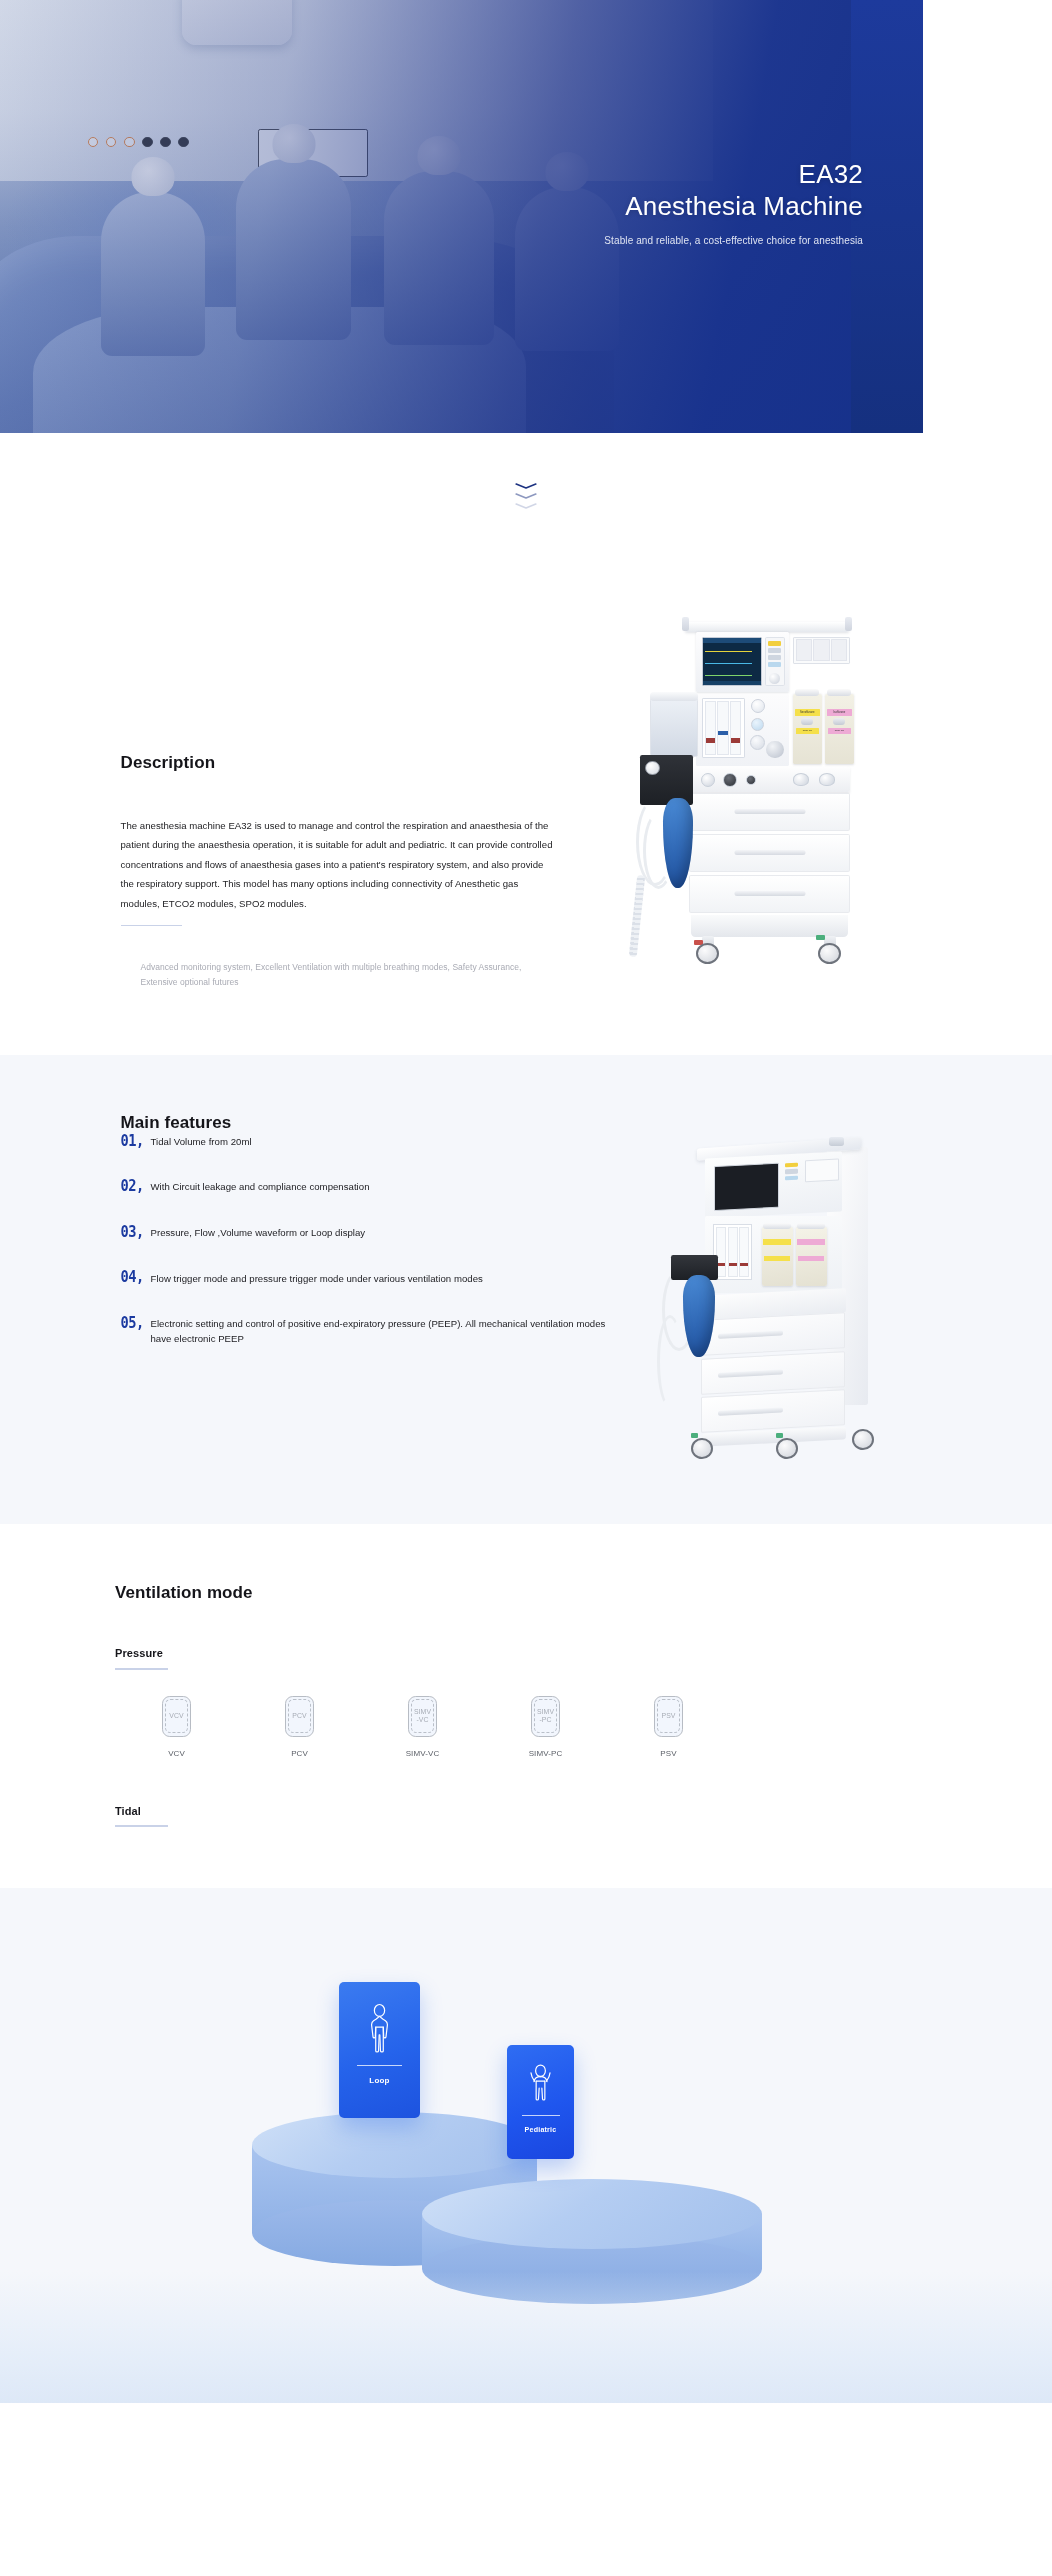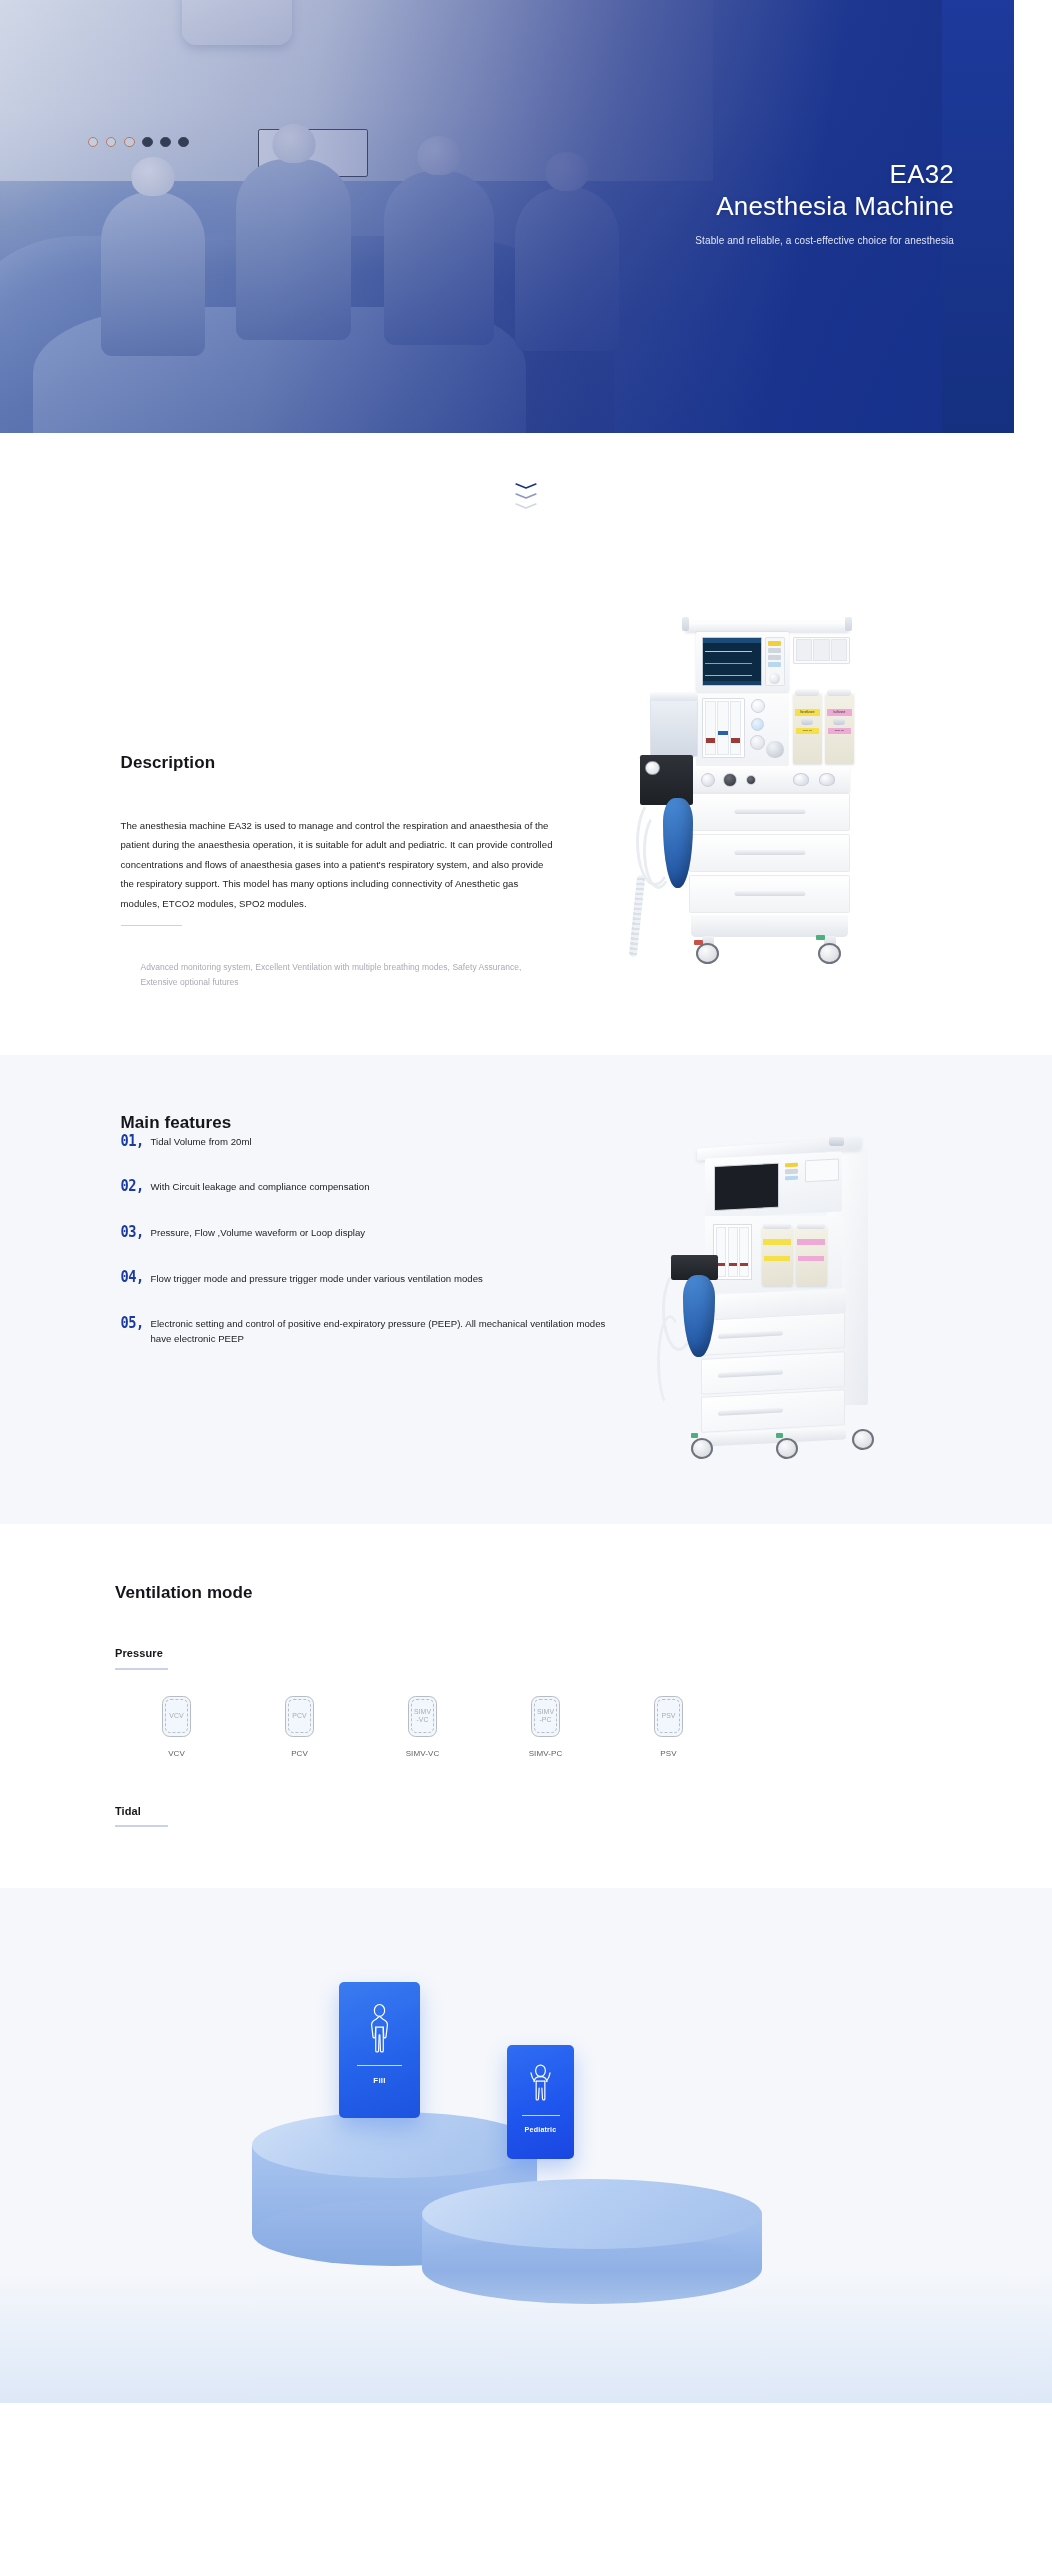--- a/index.html
+++ b/index.html
@@ -9,21 +9,21 @@
     font-family: "Liberation Sans", sans-serif;
     background: #ffffff;
     color: #1b1b1b;
     -webkit-font-smoothing: antialiased;
   }
   .page { width: 1052px; position: relative; overflow: hidden; }
 
   
   .hero {
     position: relative;
-    width: 1014px;
+    width: 923px;
     height: 433px;
     overflow: hidden;
     background: #4d7c0f;
   }
   .hero-photo {
     position: absolute; inset: 0;
     background:
       radial-gradient(ellipse 230px 164px at 164px 236px, rgba(126,152,205,.75), rgba(126,152,205,0) 70%),
       radial-gradient(ellipse 164px 143px at 417px 181px, rgba(150,175,220,.55), rgba(150,175,220,0) 72%),
       radial-gradient(ellipse 143px 132px at 581px 164px, rgba(140,165,215,.5), rgba(140,165,215,0) 72%),
@@ -778,21 +778,21 @@
             <svg width="27" height="57" viewBox="0 0 50 104" fill="none" stroke="#ffffff" stroke-width="2.2" stroke-linecap="round" stroke-linejoin="round">
               <ellipse cx="25" cy="13" rx="9.5" ry="11"></ellipse>
               <path d="M25 24 L19 29 L14 32 C11 34 10 37 10.5 41 L13 62 C13.3 64.5 17 64.5 17.2 62 L18 45"></path>
               <path d="M25 24 L31 29 L36 32 C39 34 40 37 39.5 41 L37 62 C36.7 64.5 33 64.5 32.8 62 L32 45"></path>
               <path d="M18 44 L18 88 C18 90.5 23 90.5 23.2 88 L24.4 58"></path>
               <path d="M32 44 L32 88 C32 90.5 27 90.5 26.8 88 L25.6 58"></path>
               <path d="M18 44 L32 44"></path>
             </svg>
           </div>
           <div class="pt-div"></div>
-          <div class="pt-label">Fill</div>
+          <div class="pt-label">Loop</div>
         </div>
 
         <div class="ptcard ped">
           <div class="pt-icon">
             <svg width="25" height="47" viewBox="0 0 46 86" fill="none" stroke="#ffffff" stroke-width="2.2" stroke-linecap="round" stroke-linejoin="round">
               <ellipse cx="23" cy="14" rx="9" ry="10.5"></ellipse>
               <path d="M23 25 C16 25 12 29 11 34"></path>
               <path d="M23 25 C30 25 34 29 35 34"></path>
               <path d="M12 33 C8 28 6 23 5.5 18"></path>
               <path d="M34 33 C38 28 40 23 40.5 18"></path>

